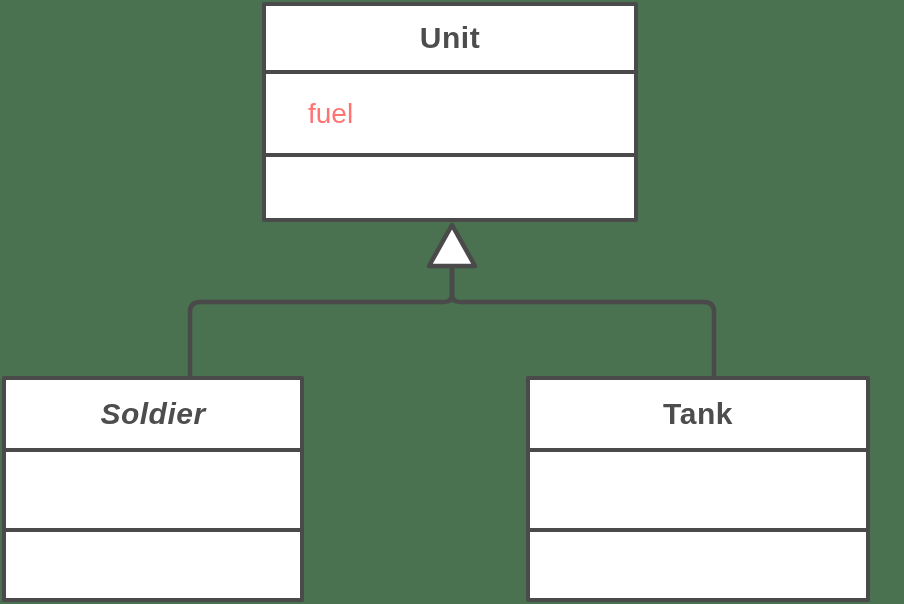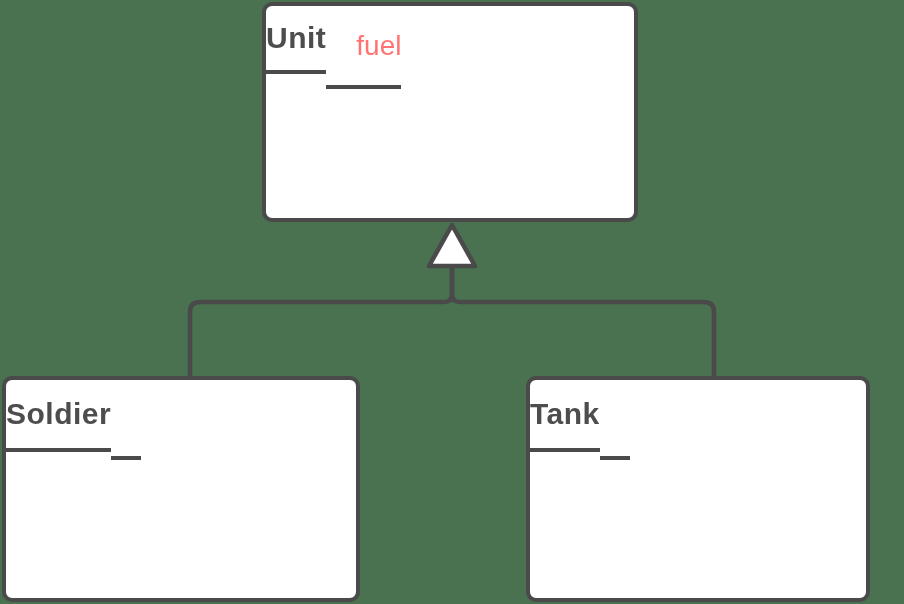--- a/index.html
+++ b/index.html
@@ -21,47 +21,47 @@
     left: 0;
     top: 0;
     width: 904px;
     height: 604px;
   }
   .class-box {
     position: absolute;
     box-sizing: border-box;
     background: #FFFFFF;
     border: 4px solid #4A4A4A;
-    border-radius: 10px;
+    border-radius: 2px;
     display: flex;
-    flex-direction: row;
+    flex-direction: column;
   }
   .box-unit    { left: 262px; top: 2px;   width: 376px; height: 220px; }
-  .box-soldier { left: 2px;   top: 376px; width: 358px; height: 226px; }
+  .box-soldier { left: 2px;   top: 376px; width: 302px; height: 226px; font-style: italic; }
   .box-tank    { left: 526px; top: 376px; width: 344px; height: 226px; }
 
   .compartment-title {
     display: flex;
     align-items: center;
     justify-content: center;
     border-bottom: 4px solid #4A4A4A;
     font-weight: bold;
     font-size: 30px;
     color: #4D4D4D;
     letter-spacing: 0.5px;
   }
   .box-unit .compartment-title    { height: 64px; }
   .box-soldier .compartment-title { height: 68px; }
   .box-tank .compartment-title    { height: 68px; }
 
   .compartment-attrs {
     display: flex;
     align-items: center;
     border-bottom: 4px solid #4A4A4A;
-    padding-left: 30px;
+    padding-left: 42px;
     font-size: 28px;
     color: #FF7373;
   }
   .box-unit .compartment-attrs    { height: 79px; }
   .box-soldier .compartment-attrs { height: 76px; }
   .box-tank .compartment-attrs    { height: 76px; }
 
   .compartment-methods {
     flex: 1 1 auto;
   }

